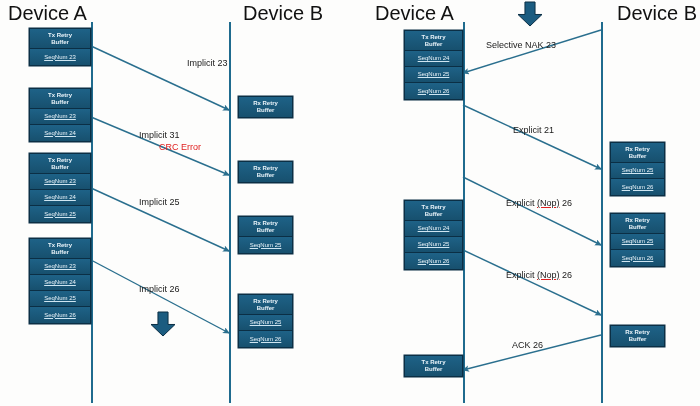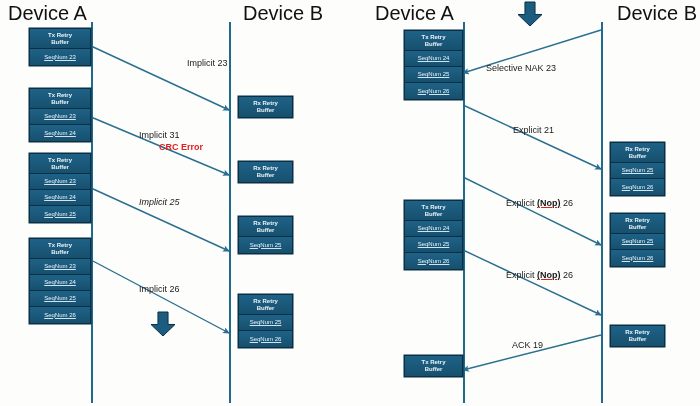--- a/index.html
+++ b/index.html
@@ -56,22 +56,22 @@
     text-decoration-color:#cfe6f2;
     text-underline-offset:1px;
   }
 
   .msg-label{
     position:absolute;
     font-size:9px;
     color:#1a1a1a;
     white-space:nowrap;
   }
-  .msg-label.err{color:#e02020;font-weight:bold;}
-  .msg-label .nop{text-decoration:underline;text-decoration-color:#e02020;font-weight:bold;}
+  .msg-label.err{color:#e02020;}
+  .msg-label .nop{text-decoration:underline;text-decoration-color:#e02020;}
 
   svg.overlay{position:absolute;left:0;top:0;width:700px;height:406px;pointer-events:none;}
 </style>
 </head>
 <body>
 
 <div id="stage">
   <svg class="overlay" viewBox="0 0 700 406">
     <defs>
       <marker id="ah" markerWidth="7" markerHeight="7" refX="6" refY="3.2" orient="auto" markerUnits="userSpaceOnUse">
@@ -142,21 +142,21 @@
       </div>
       <div class="box" style="left: 238px; top: 294px; width: 55px; border-color: rgb(11, 47, 69);">
         <div class="row hdr" style="height: 20px;">Rx Retry
 Buffer</div>
         <div class="row seq" style="height: 16px;">SeqNum 25</div>
         <div class="row seq" style="height: 16px;">SeqNum 26</div>
       </div>
       <div class="msg-label" style="left: 139px; top: 58px; padding-left: 48px;">Implicit 23</div>
       <div class="msg-label" style="left: 139px; top: 130px;">Implicit 31</div>
       <div class="msg-label err" style="left: 159px; top: 142px; color: rgb(224, 32, 32);">CRC Error</div>
-      <div class="msg-label" style="left: 139px; top: 197px; font-style: italic;">Implicit 25</div>
+      <div class="msg-label" style="left: 139px; top: 197px;">Implicit 25</div>
       <div class="msg-label" style="left: 139px; top: 284px;">Implicit 26</div>
       <div class="dev-title" style="left: 375px; top: 2px; color: rgb(17, 17, 17);">Device A</div>
       <div class="dev-title" style="left: 617px; top: 2px; color: rgb(17, 17, 17);">Device B</div>
       <div class="lifeline" style="left: 463px; top: 22px; height: 381px; background: rgb(31, 107, 142);"></div>
       <div class="lifeline" style="left: 601px; top: 22px; height: 381px; background: rgb(31, 107, 142);"></div>
       <div class="box" style="left: 404px; top: 30px; width: 59px; border-color: rgb(11, 47, 69);">
         <div class="row hdr" style="height: 20px;">Tx Retry
 Buffer</div>
         <div class="row seq" style="height: 16px;">SeqNum 24</div>
         <div class="row seq" style="height: 16px;">SeqNum 25</div>
@@ -182,19 +182,19 @@
       <div class="box" style="left: 610px; top: 213px; width: 55px; border-color: rgb(11, 47, 69);">
         <div class="row hdr" style="height: 20px;">Rx Retry
 Buffer</div>
         <div class="row seq" style="height: 16px;">SeqNum 25</div>
         <div class="row seq" style="height: 16px;">SeqNum 26</div>
       </div>
       <div class="box" style="left: 610px; top: 325px; width: 55px; border-color: rgb(11, 47, 69);">
         <div class="row hdr" style="height: 20px;">Rx Retry
 Buffer</div>
       </div>
-      <div class="msg-label" style="left: 486px; top: 40px; margin-top: 23px;">Selective NAK 23</div>
+      <div class="msg-label" style="left: 486px; top: 40px;">Selective NAK 23</div>
       <div class="msg-label" style="left: 513px; top: 125px;">Explicit 21</div>
       <div class="msg-label" style="left: 506px; top: 198px;">Explicit <span class="nop">(Nop)</span> 26</div>
       <div class="msg-label" style="left: 506px; top: 270px;">Explicit <span class="nop">(Nop)</span> 26</div>
-      <div class="msg-label" style="left: 512px; top: 340px;">ACK 19</div>
+      <div class="msg-label" style="left: 512px; top: 340px;">ACK 26</div>
     </div>
 </div>
 
 </body></html>

